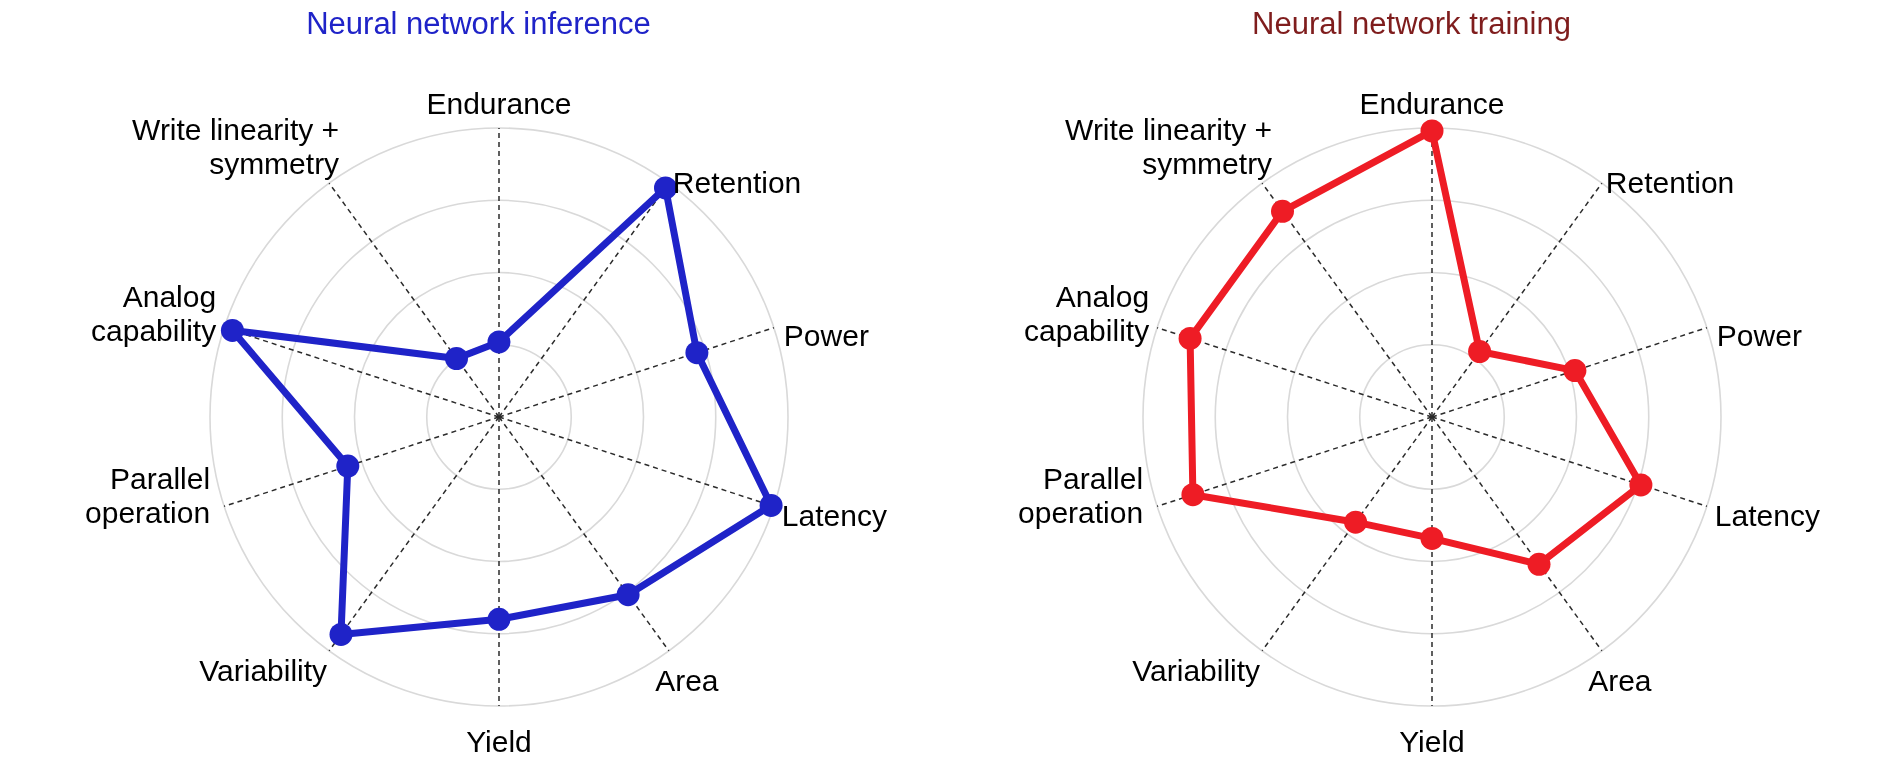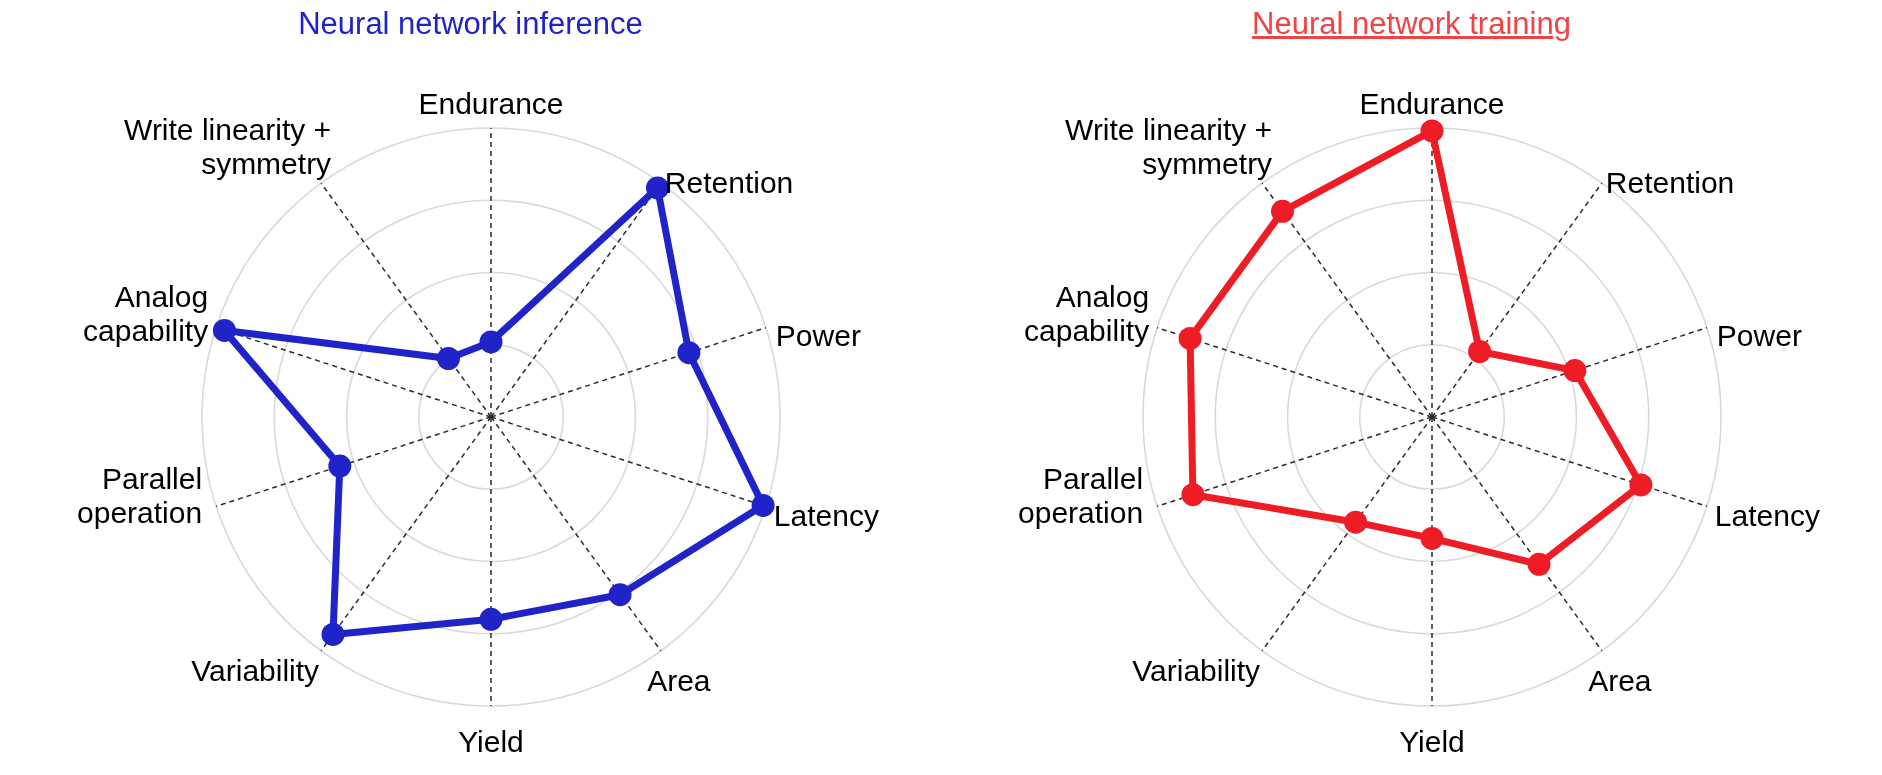--- a/index.html
+++ b/index.html
@@ -18,37 +18,37 @@
     width: 1882px;
     height: 775px;
     background: #ffffff;
   }
   .panel {
     position: absolute;
     top: 0;
     width: 941px;
     height: 775px;
   }
-  .panel-left  { left: 0; }
+  .panel-left  { left: 8px; }
   .panel-right { left: 941px; }
 
   .panel-title {
     position: absolute;
     top: 6px;
     left: 0;
     width: 941px;
     text-align: center;
     font-size: 31px;
     font-weight: 400;
     letter-spacing: 0px;
     line-height: 36px;
     white-space: nowrap;
   }
   .title-inference { color: #1f23c8; }
-  .title-training  { color: #ef4444; text-decoration: underline; }
+  .title-training  { color: #7f1d1d; }
 
   .radar-svg {
     position: absolute;
     top: 0;
     left: 0;
     width: 941px;
     height: 775px;
   }
 
   .axis-label {

